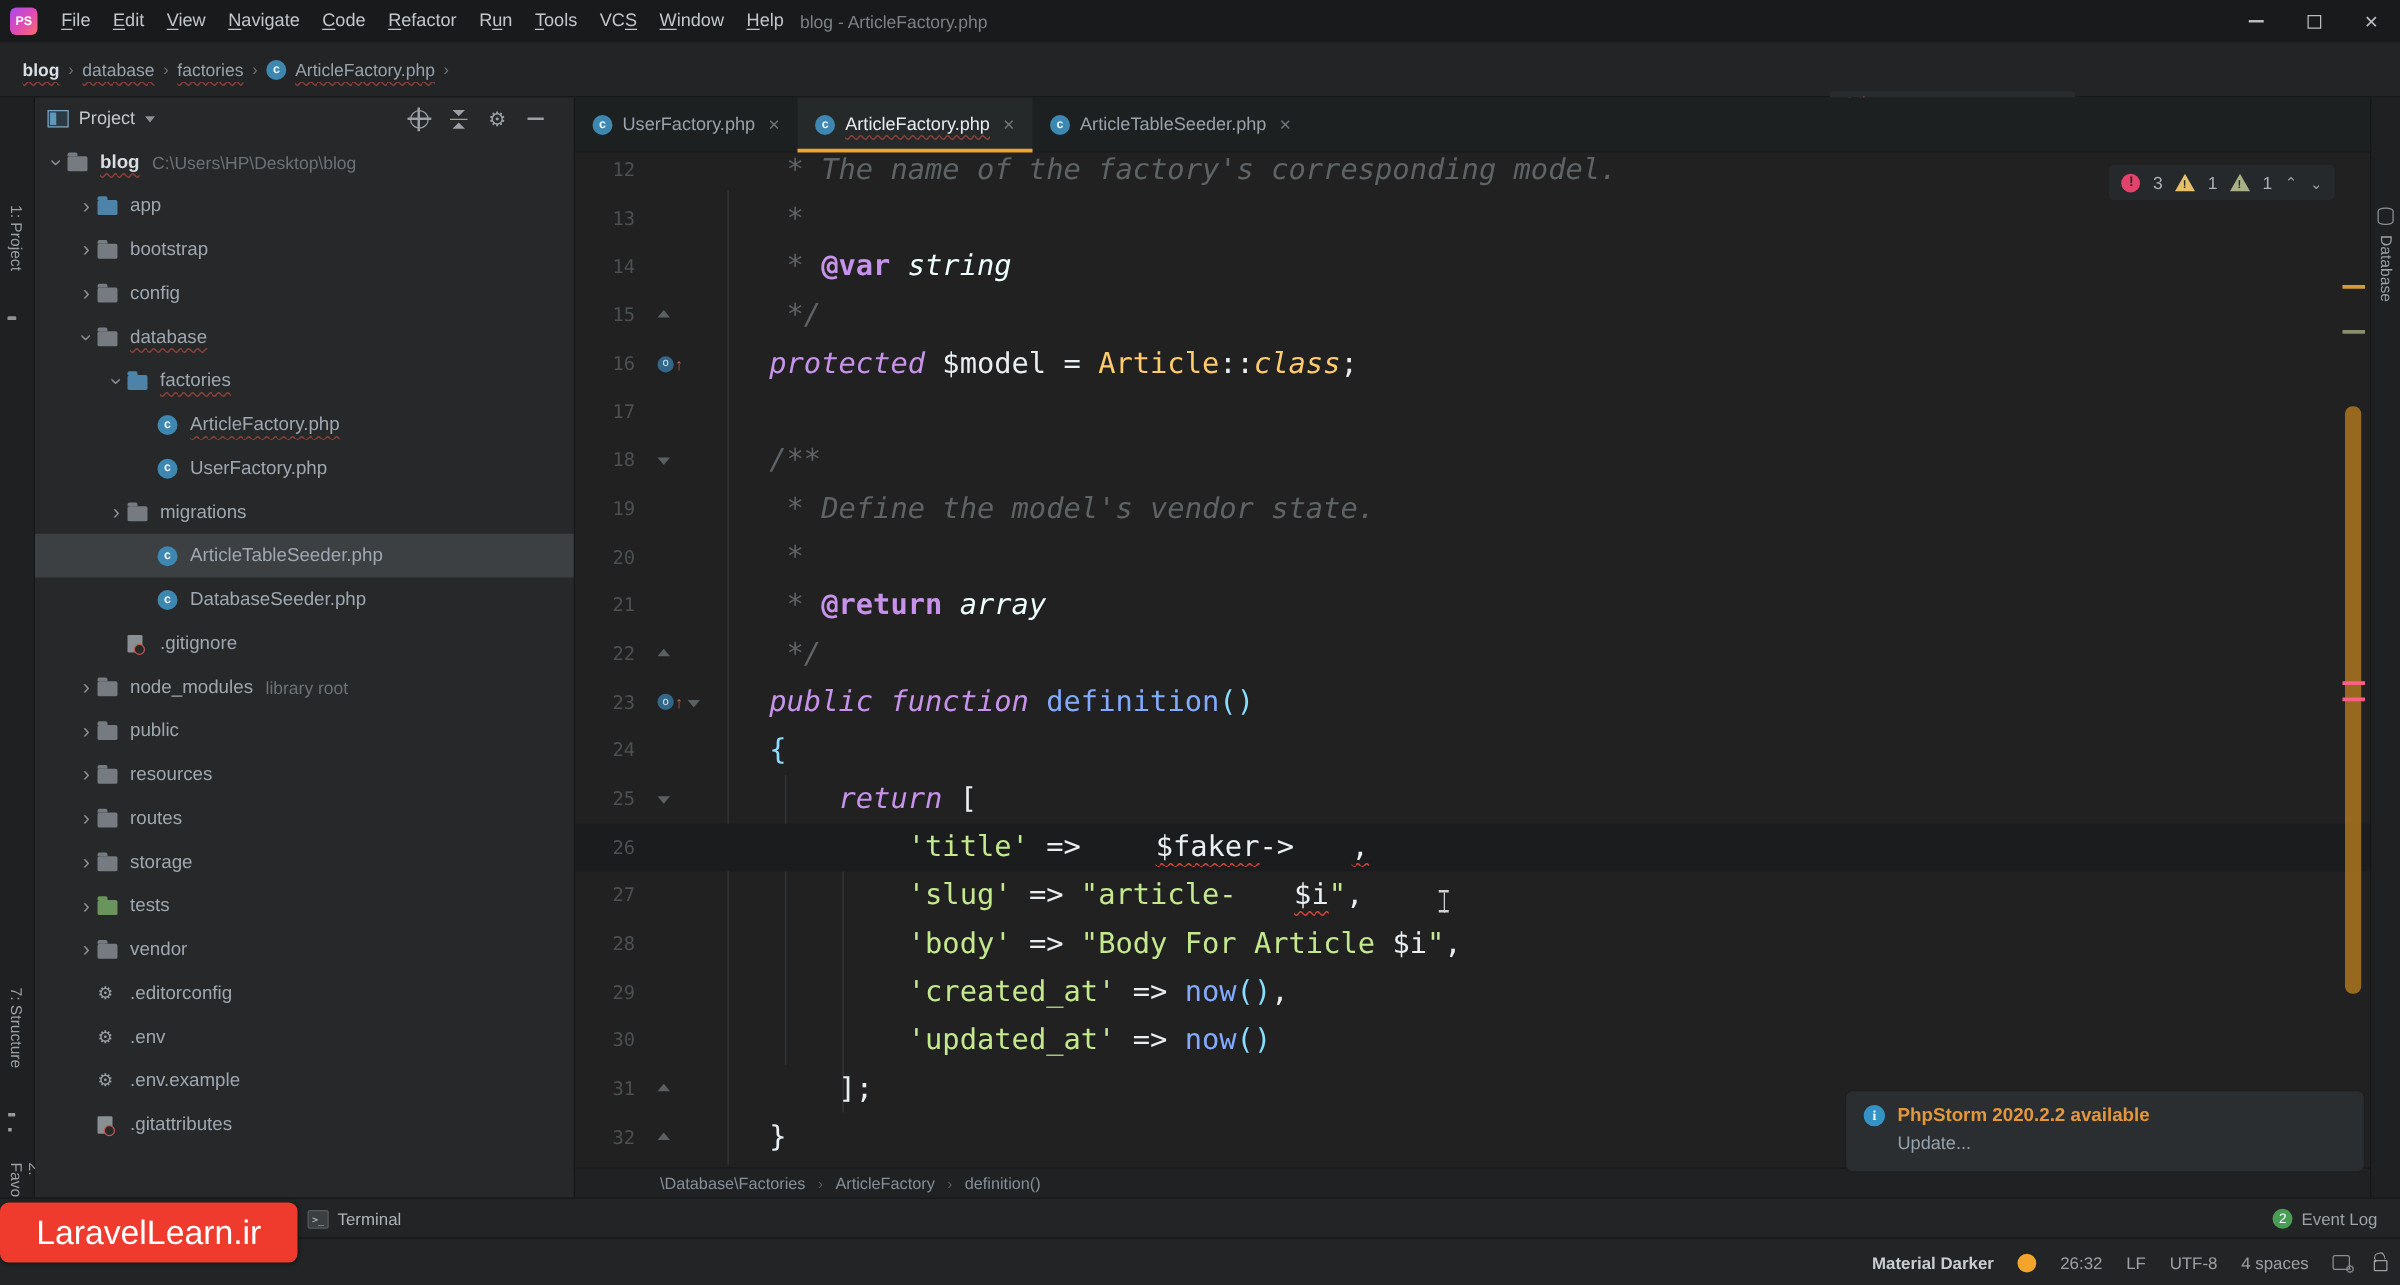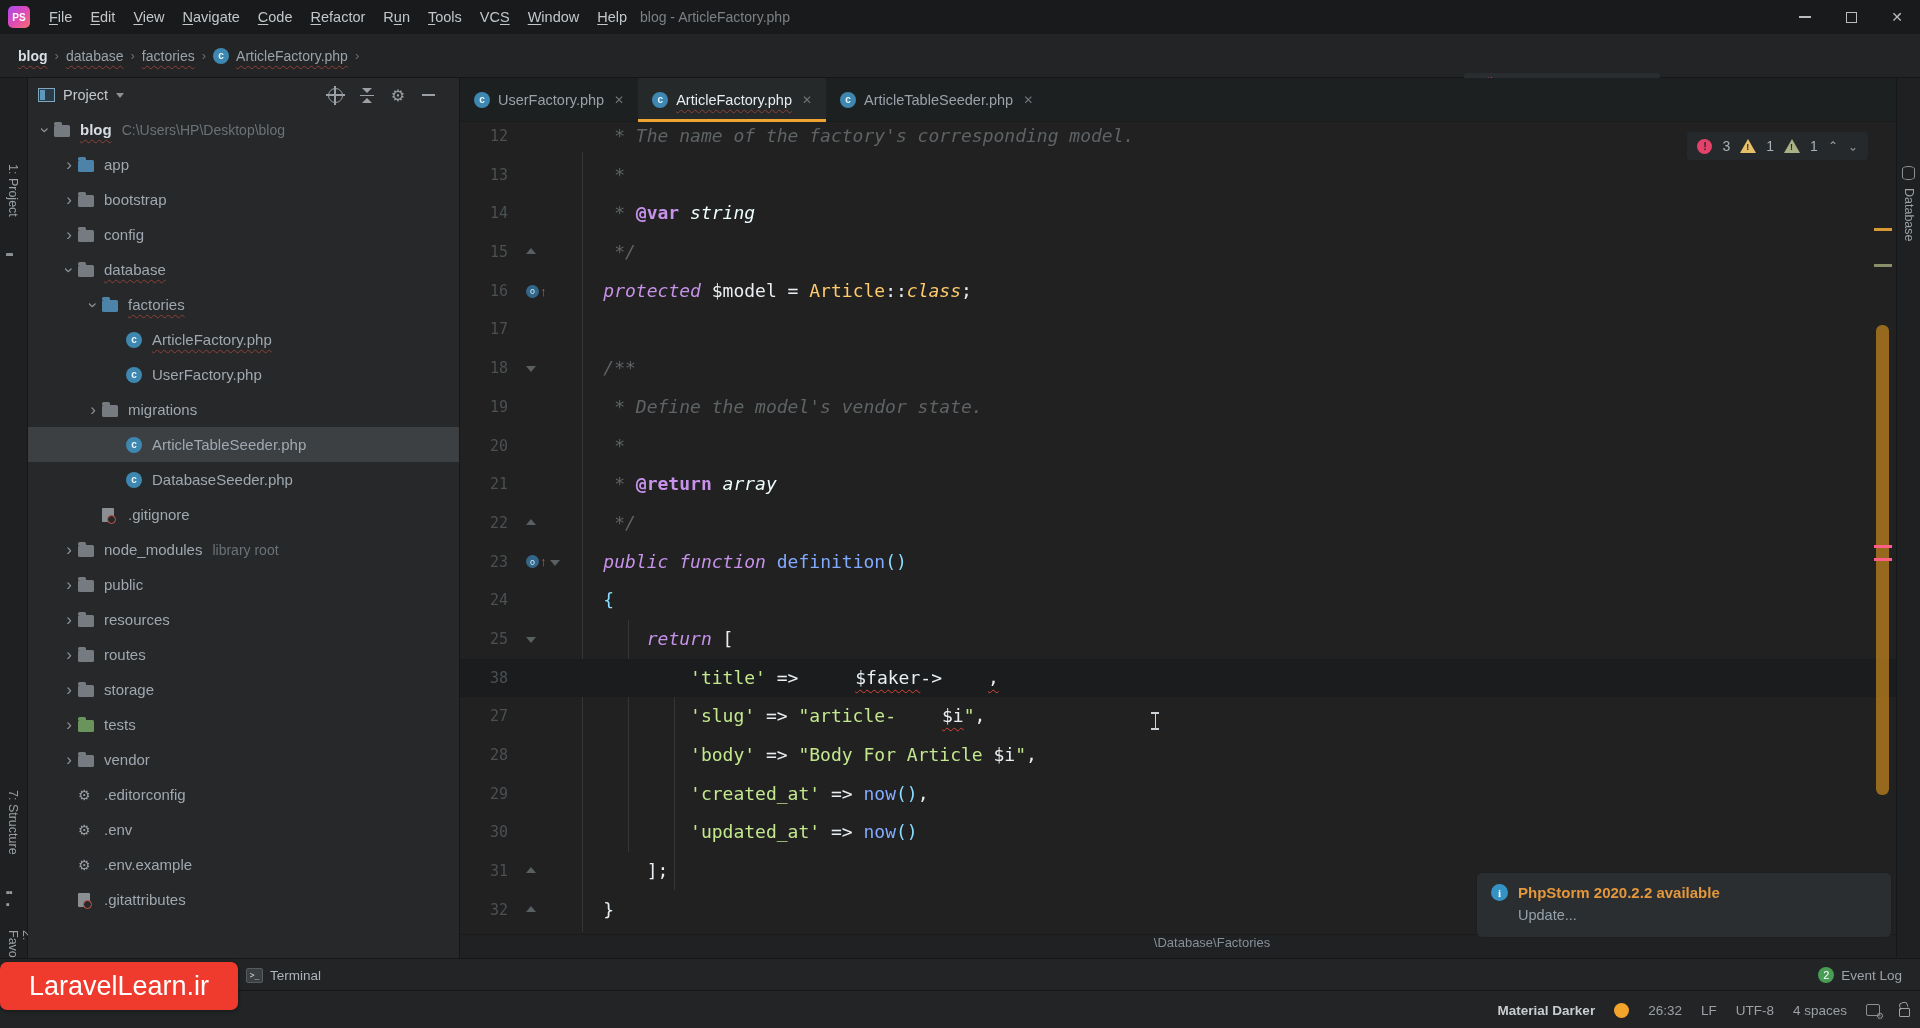--- a/index.html
+++ b/index.html
@@ -113,21 +113,21 @@
   .code-row.current { background:#1a1c1d; }
   .lnum { position:absolute; left:0; top:0; width:48px; text-align:right; color:#4b5053;
     font-family:"DejaVu Sans Mono",monospace; font-size:15px; line-height:38.7px; }
   .gmarks { position:absolute; left:66px; top:0; width:34px; height:38.7px; display:flex; align-items:center; gap:3px; }
   .ovr { width:13px; height:13px; border-radius:50%; background:#33678a; color:#cfe6f2; font-size:9px;
     display:flex; align-items:center; justify-content:center; font-family:"DejaVu Sans Mono",monospace; }
   .ovr-arrow { color:#c75b50; font-size:13px; font-weight:bold; margin-left:-2px; }
   .fold { width:10px; height:10px; position:relative; }
   .fold.down::before { content:""; position:absolute; left:0; top:3px; border-left:5px solid transparent; border-right:5px solid transparent; border-top:6px solid #5a5f62; }
   .fold.up::before { content:""; position:absolute; left:0; top:1px; border-left:5px solid transparent; border-right:5px solid transparent; border-bottom:6px solid #5a5f62; }
-  .codeln { margin:0; padding-left:100px; font-family:"DejaVu Sans Mono",monospace; font-size:18px;
+  .codeln { margin:0; padding-left:100px; font-family:"DejaVu Sans Mono",monospace; font-size:23px;
     line-height:38.7px; white-space:pre; color:#e8eef2; }
   .seg.cmt { color:#5e6366; font-style:italic; }
   .seg.kw  { color:#c792ea; font-style:italic; }
   .seg.tag { color:#c792ea; font-weight:bold; }
   .seg.typ { color:#eeffff; font-style:italic; }
   .seg.pln { color:#e8eef2; }
   .seg.str { color:#c3e88d; }
   .seg.cls { color:#ffcb6b; }
   .seg.clsi{ color:#ffcb6b; font-style:italic; }
   .seg.fn  { color:#82aaff; }
@@ -144,21 +144,21 @@
   .tri { position:relative; width:0; height:0; border-left:8px solid transparent; border-right:8px solid transparent; }
   .tri.yellow { border-bottom:14px solid #e6c069; }
   .tri.olive  { border-bottom:14px solid #aab086; }
   .tri span { position:absolute; left:-2px; top:3px; font-size:9px; font-weight:bold; color:#2b2b2b; }
   .insp-chev { color:#9aa0a5; font-size:12px; }
 
   .scrollmark { position:absolute; left:1414px; width:18px; height:3px; }
   .scroll-thumb { position:absolute; left:1416px; width:13px; border-radius:6px; background:rgba(190,130,30,0.75); }
 
   .ebc { height:24px; background:#1f2122; border-top:1px solid #181a1b; display:flex; align-items:center;
-    padding-left:68px; gap:10px;flex-direction:column; }
+    padding-left:68px; gap:10px; }
   .ebc-item { color:#86909a; font-size:13px; }
   .ebc-sep { color:#565b5f; font-size:12px; }
 
   
   .toolrow { position:absolute; left:0; top:958px; width:1920px; height:32px; background:#222425; border-top:1px solid #161718; }
   .term-btn { position:absolute; left:246px; top:0; height:32px; display:flex; align-items:center; gap:7px; }
   .term-ico { width:17px; height:15px; background:#3b3f41; border:1px solid #565b5e; border-radius:2px;
     color:#cfd4d7; font-size:8px; line-height:13px; text-align:center; font-family:"DejaVu Sans Mono",monospace; }
   .term-label { color:#aeb4b9; font-size:13.5px; }
   .eventlog { position:absolute; right:18px; top:0; height:32px; display:flex; align-items:center; gap:7px; }
@@ -578,21 +578,21 @@
             <pre class="codeln"><span class="seg pln">    </span><span class="seg pun">{</span></pre>
           </div>
           <div class="code-row">
             <span class="lnum">25</span>
             <span class="gmarks">
               <span class="fold down"></span>
             </span>
             <pre class="codeln"><span class="seg pln">        </span><span class="seg kw">return</span><span class="seg pln"> [</span></pre>
           </div>
           <div class="code-row current">
-            <span class="lnum">38</span>
+            <span class="lnum">26</span>
             <span class="gmarks"></span>
             <pre class="codeln"><span class="seg pln">            </span><span class="seg str">'title'</span><span class="seg pln"> =&gt; </span><span class="seg pln err">$faker</span><span class="seg pln">-&gt;</span><span class="seg pln err">,</span></pre>
           </div>
           <div class="code-row">
             <span class="lnum">27</span>
             <span class="gmarks"></span>
             <pre class="codeln"><span class="seg pln">            </span><span class="seg str">'slug'</span><span class="seg pln"> =&gt; </span><span class="seg str">"article-</span><span class="seg pln err">$i</span><span class="seg str">"</span><span class="seg pln">,</span></pre>
           </div>
           <div class="code-row">
             <span class="lnum">28</span>

